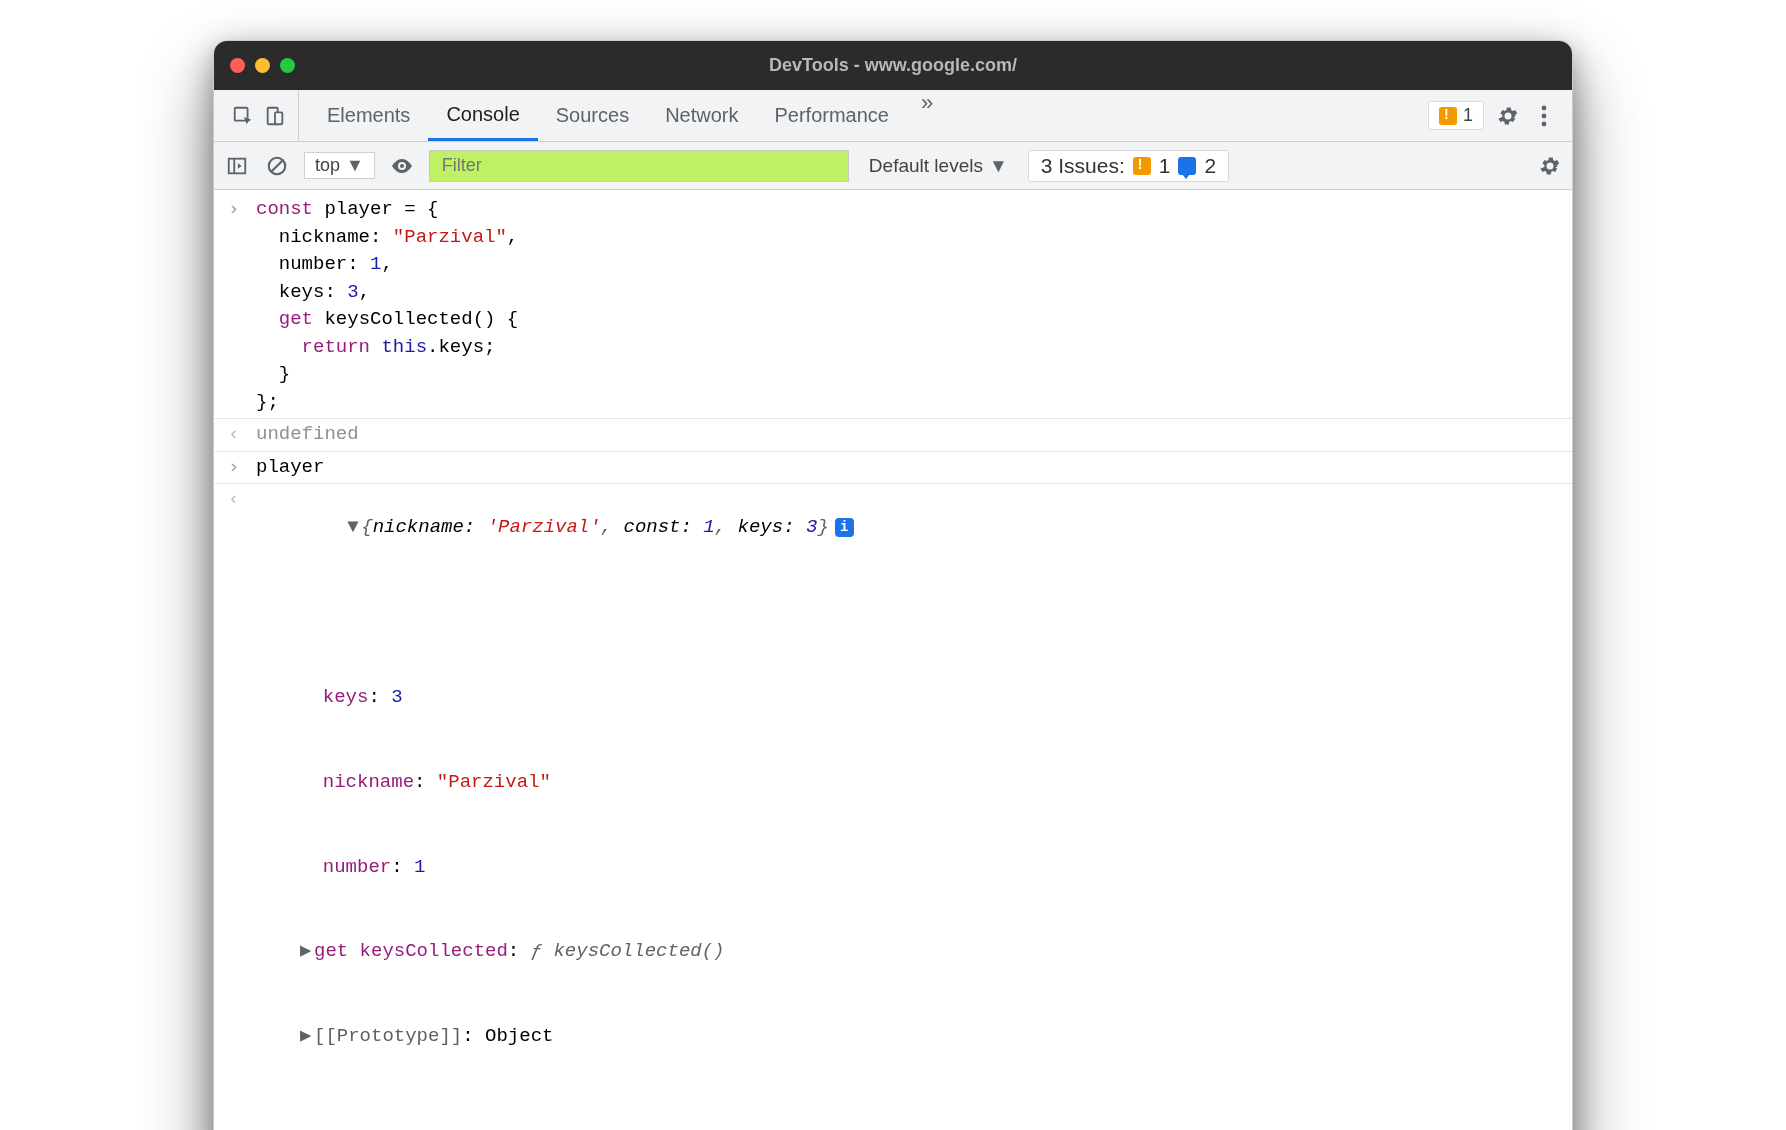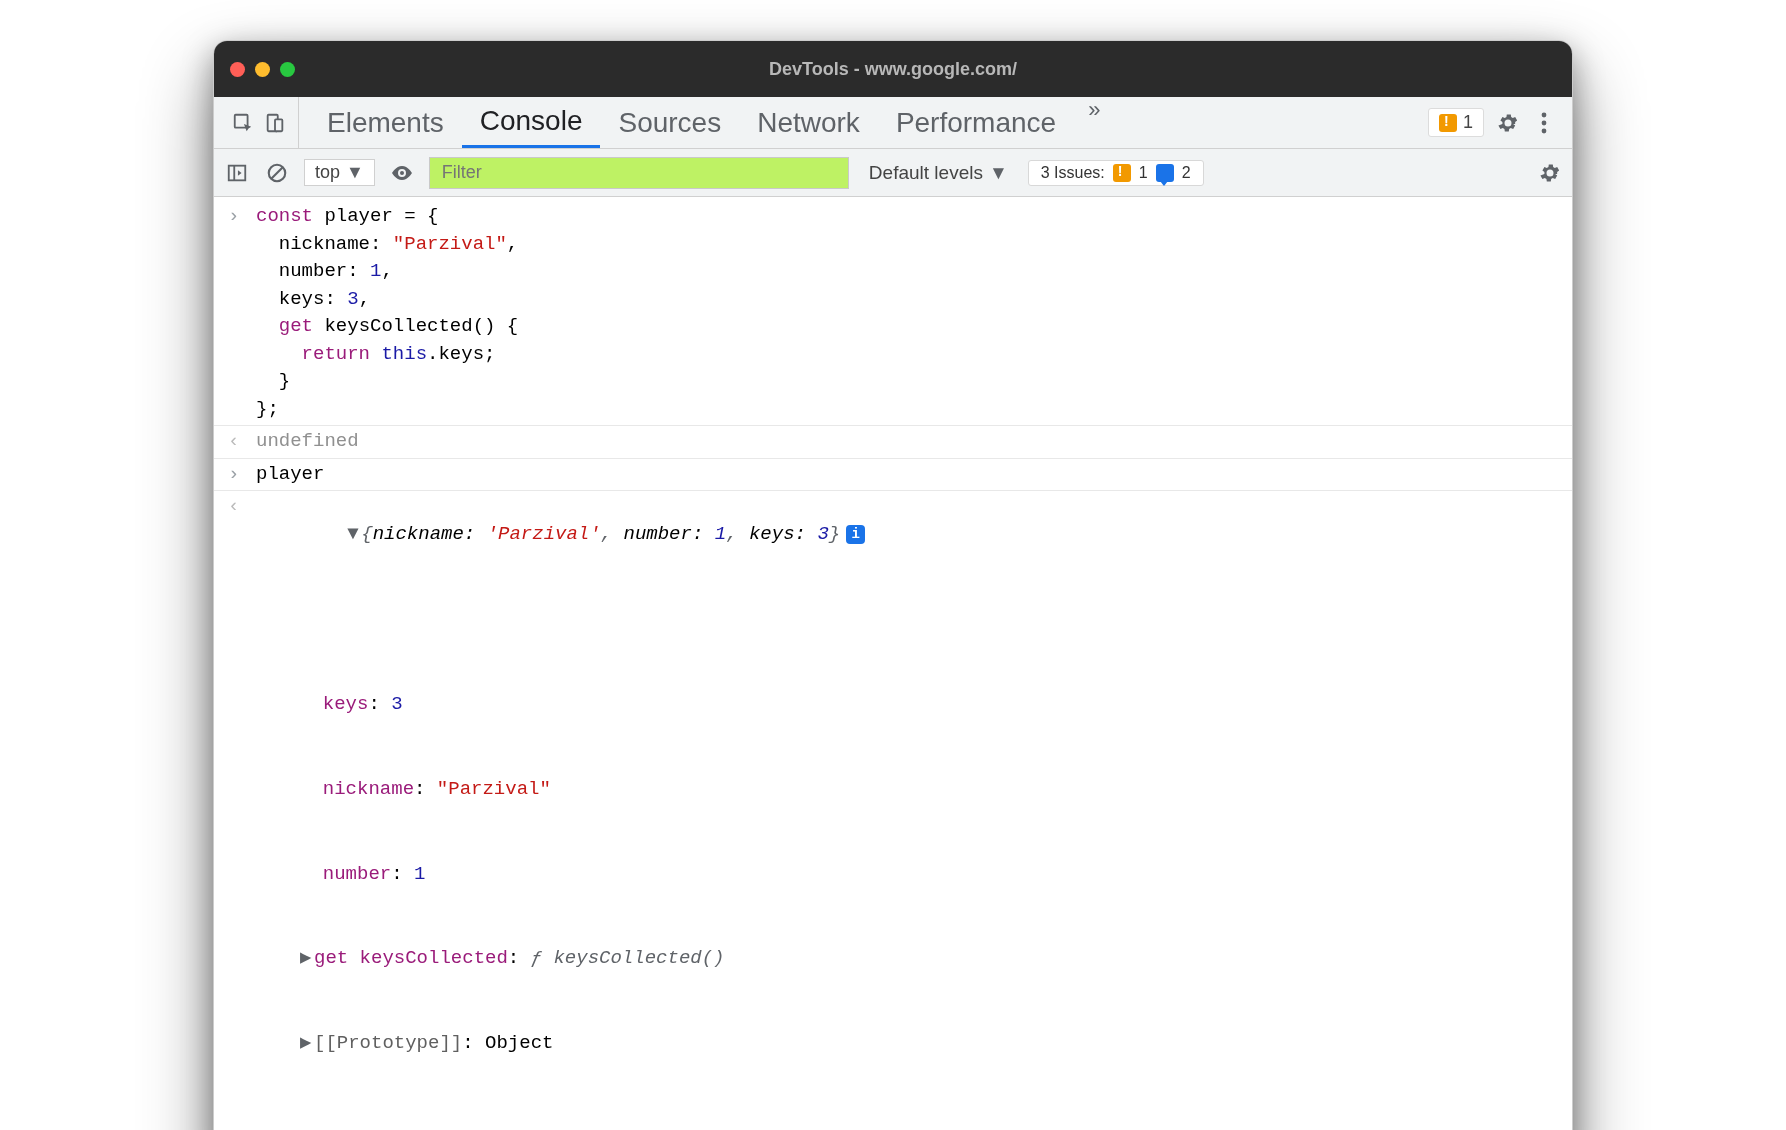--- a/index.html
+++ b/index.html
@@ -16,21 +16,21 @@
     border-radius: 14px;
     overflow: hidden;
     box-shadow: 0 35px 70px rgba(0,0,0,0.45), 0 10px 30px rgba(0,0,0,0.35);
     background: #fff;
     border: 1px solid #ccc;
   }
   
   .titlebar {
     background: #2b2b2b;
     color: #bdbdbd;
-    height: 56px;
+    height: 49px;
     display: flex;
     align-items: center;
     padding: 0 16px;
     position: relative;
   }
   .traffic { display: flex; gap: 10px; }
   .dot { width: 15px; height: 15px; border-radius: 50%; }
   .dot.red { background:#ff5f57; }
   .dot.yellow { background:#febc2e; }
   .dot.green { background:#28c840; }
@@ -43,21 +43,21 @@
   .tabstrip {
     display: flex; align-items: center;
     border-bottom: 1px solid #d0d0d0;
     background: #f1f3f4;
     height: 52px;
     padding: 0 6px;
   }
   .tool-icons { display:flex; align-items:center; gap:6px; padding:0 10px; border-right:1px solid #d0d0d0; height:100%;}
   .tool-ico { width:26px; height:26px; display:flex; align-items:center; justify-content:center; color:#5f6368; }
   .tabs { display:flex; align-items:stretch; height:100%; padding-left:10px; gap:0; }
-  .tab { display:flex; align-items:center; padding:0 18px; font-size:28px; color:#5f6368; cursor:pointer; }
+  .tab { display:flex; align-items:center; padding:0 18px; font-size:20px; color:#5f6368; cursor:pointer; }
   .tab.active { color:#202124; border-bottom:3px solid #1a73e8; font-weight:500;}
   .chev-more { padding:0 14px; color:#5f6368; font-size:22px;}
   .tab-spacer { flex:1; }
   .right-tools { display:flex; align-items:center; gap:12px; padding-right:10px;}
   .badge-box {
     display:flex; align-items:center; gap:6px;
     border:1px solid #dcdcdc; background:#fff; border-radius:3px;
     padding:3px 10px; font-size:18px; color:#444;
   }
   .warn-ico { width:18px; height:18px; background:#f29900; border-radius:3px; position:relative;}
@@ -77,21 +77,21 @@
   .eye { color:#5f6368; }
   .filter-input {
     flex: 0 0 420px;
     height:32px; border:1px solid #c9c9c9; background:#bef264;
     padding:0 12px; font-size:18px; color:#777;
   }
   .levels { display:flex; align-items:center; gap:6px; font-size:19px; color:#444; padding:0 6px;}
   .issues-box {
     display:flex; align-items:center; gap:8px; background:#fff;
     border:1px solid #d8d8d8; border-radius:3px; padding:3px 12px;
-    font-size:16px; color:#333;
+    font-size:21px; color:#333;
   }
   .msg-ico { width:18px; height:18px; background:#1a73e8; border-radius:3px; position:relative;}
   .msg-ico::after { content:""; position:absolute; left:4px; bottom:-4px; width:0;height:0;
     border-left:4px solid transparent; border-right:4px solid transparent; border-top:5px solid #1a73e8;}
   .fb-spacer { flex:1; }
   
   .console {
     font-family: Menlo, Consolas, "Liberation Mono", monospace;
     font-size: 19px; line-height: 1.45;
     padding: 4px 0 0 0;
@@ -255,21 +255,21 @@
     </div>
 
     <div class="row sep">
       <div class="gutter arrow-in">›</div>
       <div class="content">player</div>
     </div>
 
     <div class="row sep">
       <div class="gutter arrow-out">‹</div>
       <div class="content">
-        <span class="tri">▼</span><span class="sum-ital"><span>{</span><span class="sum-prop">nickname:</span> <span class="sum-str">'Parzival'</span><span>, </span><span class="sum-prop">number:</span> <span class="sum-num">1</span><span>, </span><span class="sum-prop">keys:</span> <span class="sum-num">3</span><span>}</span></span><span class="info-badge">i</span>
+        <span class="tri">▼</span><span class="sum-ital"><span>{</span><span class="sum-prop">nickname:</span> <span class="sum-str">'Parzival'</span><span>, </span><span class="sum-prop">const:</span> <span class="sum-num">1</span><span>, </span><span class="sum-prop">keys:</span> <span class="sum-num">3</span><span>}</span></span><span class="info-badge">i</span>
       </div>
     </div>
 
     <div class="row">
       <div class="gutter"></div>
       <div class="content">
         <div class="tree">
           <div class="tree-line">  <span class="prop">keys</span>: <span class="num">3</span></div>
           <div class="tree-line">  <span class="prop">nickname</span>: <span class="str">"Parzival"</span></div>
           <div class="tree-line">  <span class="prop">number</span>: <span class="num">1</span></div>

